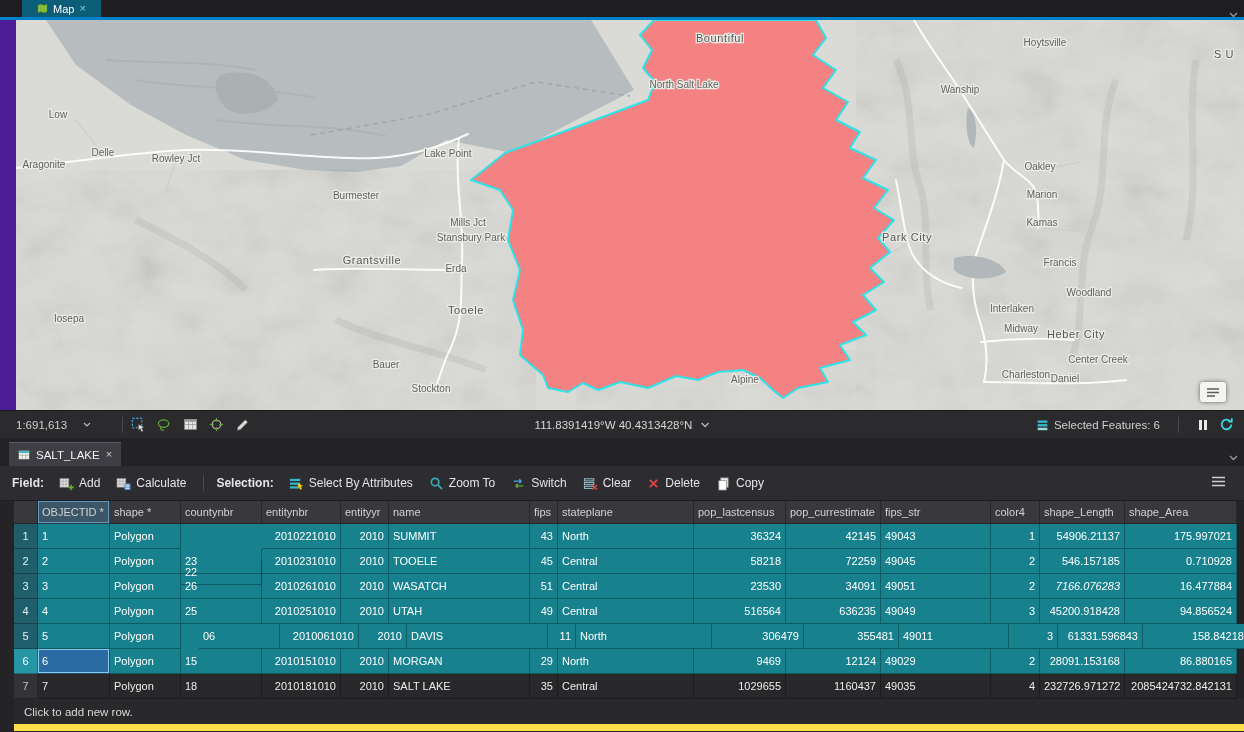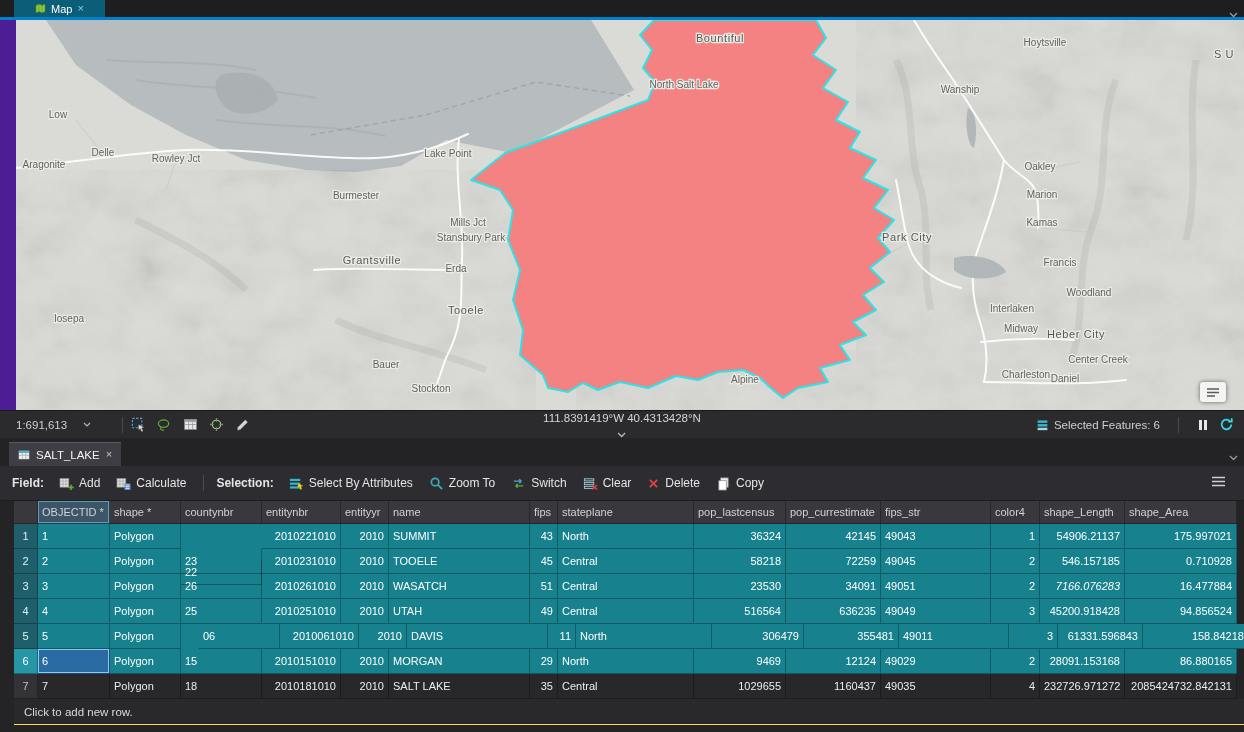--- a/index.html
+++ b/index.html
@@ -1,41 +1,41 @@
 <!DOCTYPE html>
 <html><head>
 <meta charset="utf-8">
 <style>
   html,body{margin:0;padding:0;background:#1b1b1d;}
   .app{position:relative;width:1244px;height:732px;background:#252528;overflow:hidden;
        font-family:"Liberation Sans",sans-serif;color:#e8e8e8;}
 
   
   .view-tabbar{height:17px;background:#1e1e20;display:flex;align-items:stretch;padding-left:14px;position:relative;}
-  .view-tab{display:flex;align-items:center;gap:5px;padding:0 21px;background:#0c5d78;color:#fff;font-size:11px;}
+  .view-tab{display:flex;align-items:center;gap:5px;padding:0 15px;background:#0c5d78;color:#fff;font-size:11px;margin-left:8px;}
   .view-tab .tabx{color:#7fd9e6;font-size:11px;line-height:1;}
   .bar-chevron{position:absolute;right:6px;top:4px;}
   .accent-line{height:3px;background:#0081cb;}
 
   
   .map-wrap{height:390px;position:relative;background:#4c1d95;padding:0 16px;}
   #map-svg{display:block;width:1228px;height:390px;}
   .maplbl{font-size:10px;fill:#62625d;stroke:#ebebe7;stroke-width:2.4px;paint-order:stroke;
           font-family:"Liberation Sans",sans-serif;text-anchor:middle;}
   .maplbl.em{font-size:11px;letter-spacing:.6px;fill:#575752;}
   .map-float-btn{position:absolute;right:18px;bottom:8px;width:26px;height:20px;background:#f4f4f2;
           border-radius:3px;display:flex;align-items:center;justify-content:center;box-shadow:0 0 4px rgba(0,0,0,.55);}
 
   
   .statusbar{height:27px;background:#2b2b2e;border-top:1px solid #19191b;display:flex;align-items:center;
              padding:0 10px;font-size:11.5px;color:#cfcfcf;position:relative;}
   .scale-select{display:flex;align-items:center;gap:16px;padding:0 6px;min-width:92px;height:21px;}
   .vsep{width:1px;height:16px;background:#4a4a4f;margin:0 8px;}
   .sb-icons{display:flex;align-items:center;gap:11px;}
-  .coords{position:absolute;left:50%;transform:translateX(-50%);display:flex;align-items:center;gap:8px;color:#d6d6d6;flex-direction:column;}
+  .coords{position:absolute;left:50%;transform:translateX(-50%);display:flex;align-items:center;gap:8px;color:#d6d6d6;}
   .sb-right{margin-left:auto;display:flex;align-items:center;gap:10px;}
   .sel-chip{display:flex;align-items:center;gap:5px;}
 
   
   .panel-tabbar{height:28px;background:#232326;display:flex;align-items:flex-end;padding-left:9px;position:relative;}
   .panel-tab{height:23px;display:flex;align-items:center;gap:6px;background:#3e3e44;color:#f2f2f2;
              padding:0 9px;font-size:11.5px;border-top:1px solid #5a5a62;}
   .panel-tab .tabx{color:#c9c9c9;font-size:11px;line-height:1;}
 
   
@@ -56,21 +56,21 @@
   .thead .activecol{background:#3c5668;box-shadow:inset 0 0 0 1px #5d9bc0;}
   .num{text-align:right;}
   .rownum{width:24px;text-align:center;background:#323237;color:#c4c4c4;}
   .corner{background:#38383d;}
   .trow.sel{background:#17818e;}
   .trow.sel .cell{color:#fff;}
   .selnum{background:#1f5f6b !important;color:#dff3f5 !important;}
   .activenum{background:#2796a4 !important;color:#fff !important;}
   .activecell{background:#2b6ba3 !important;box-shadow:inset 0 0 0 1px #8fc6ec;}
   .addrow{height:25px;background:#29292c;display:flex;align-items:center;padding-left:10px;font-size:11.5px;
-          color:#d8d8d8;border-bottom:1px solid #fde047;}
+          color:#d8d8d8;border-bottom:7px solid #fde047;}
   .bottom-strip{height:10px;background:#242427;}
 
   .icn{flex:0 0 auto;display:block;}
 </style>
 </head>
 <body>
 
 <div class="app">
 
   <div class="view-tabbar">

